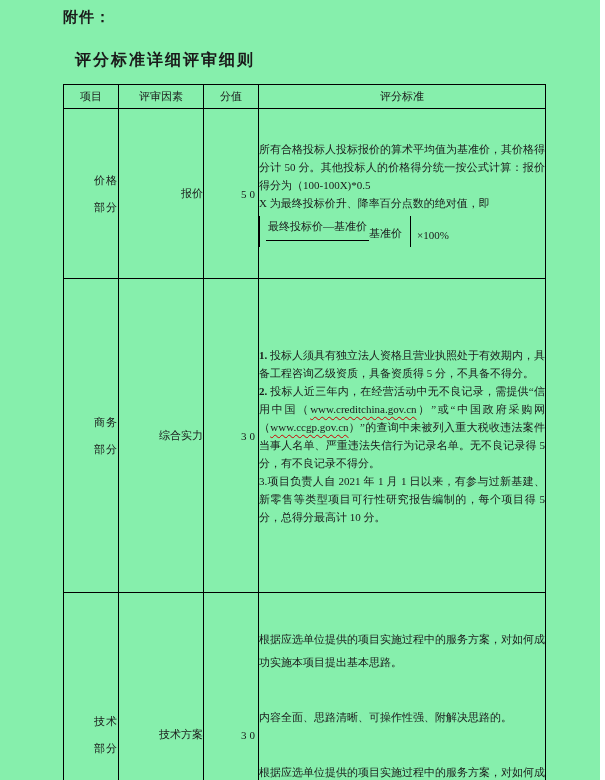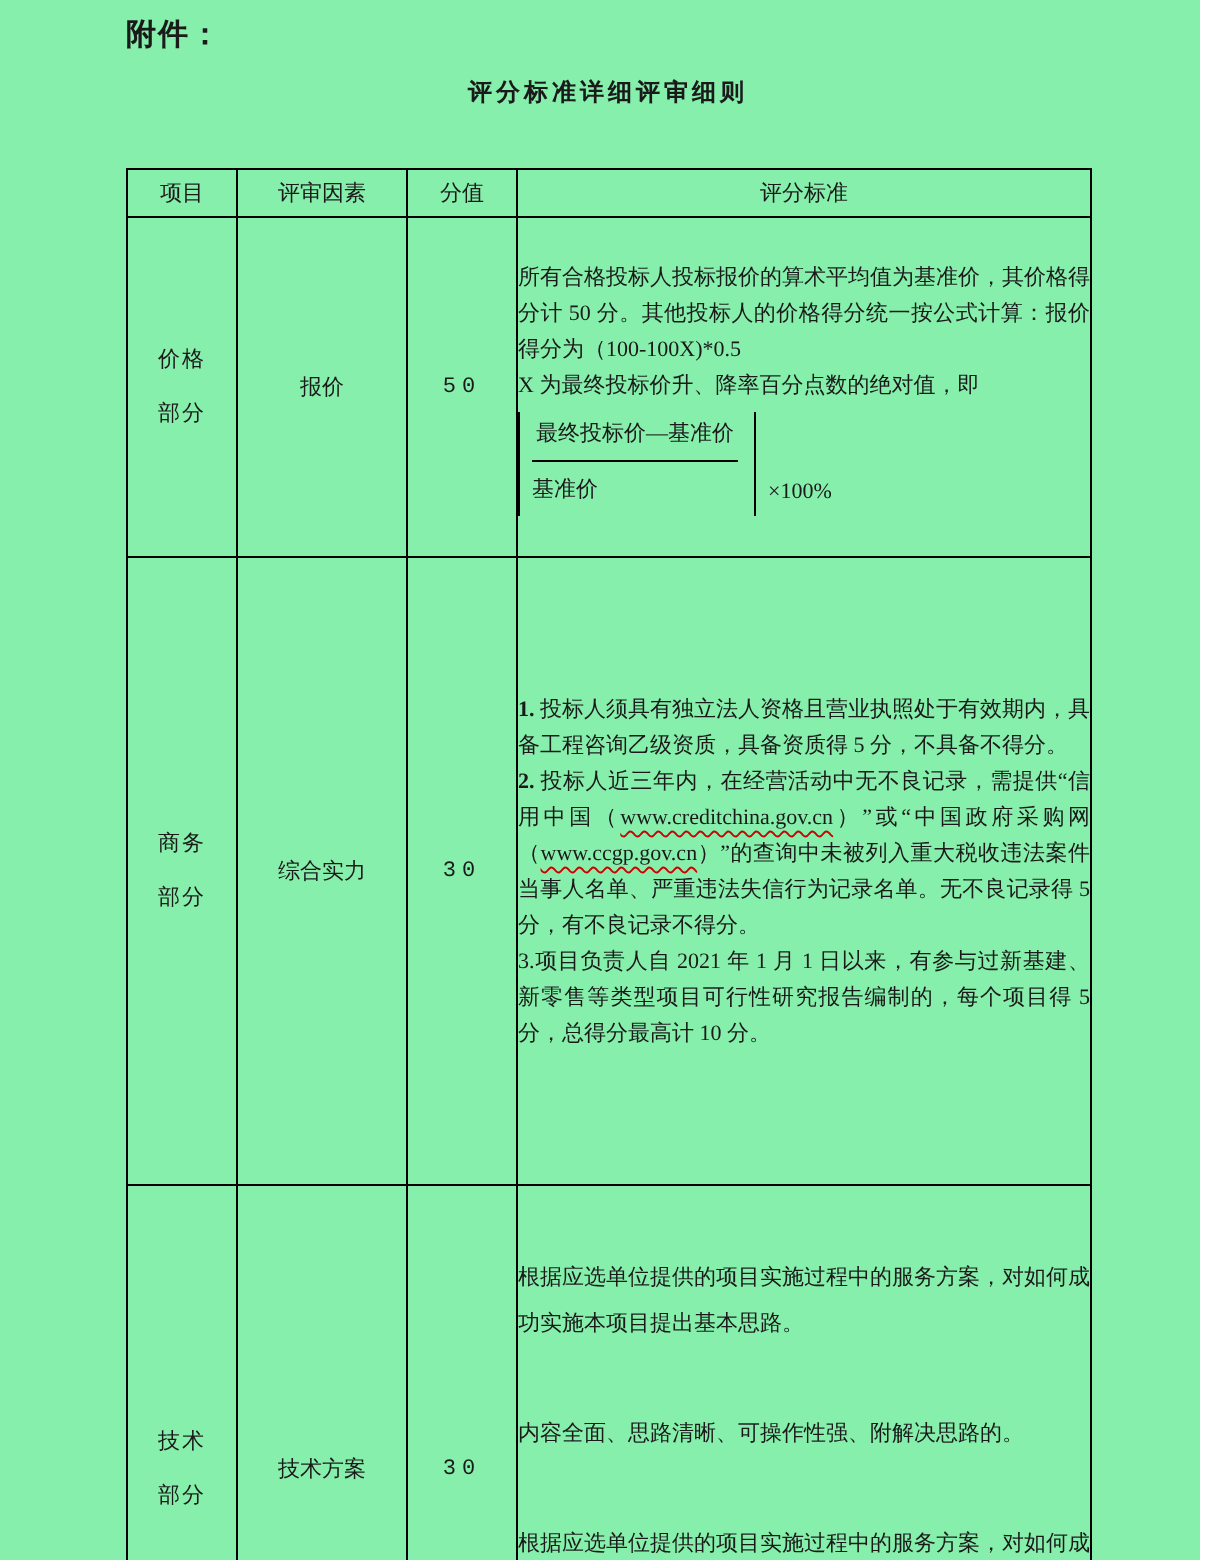--- a/index.html
+++ b/index.html
@@ -10,65 +10,65 @@
     font-family:"Liberation Serif","DejaVu Serif",serif;
     color:#1a1a1a;
     overflow:hidden;
   }
   .attachment{
     position:absolute;left:63px;top:8px;
     font-size:15px;font-weight:bold;letter-spacing:1px;
   }
   .doc-title{
     position:absolute;left:63px;top:38px;width:482px;
-    margin:0;text-align:center;
-    font-size:12px;font-weight:bold;letter-spacing:2px;
+    margin:12px;text-align:left;
+    font-size:16px;font-weight:bold;letter-spacing:2px;
   }
   table.score-table{
     position:absolute;left:63px;top:84px;
     border-collapse:collapse;table-layout:fixed;
     width:482px;
   }
   table.score-table col.c1{width:55px;}
   table.score-table col.c2{width:85px;}
   table.score-table col.c3{width:55px;}
   table.score-table col.c4{width:287px;}
   table.score-table th,table.score-table td{
     border:1.5px solid #000;
     font-weight:normal;
     font-size:11px;
     vertical-align:middle;
     padding:0;
     overflow:hidden;
     box-sizing:border-box;
   }
   table.score-table th{height:24px;text-align:center;}
-  td.cat,td.factor,td.score{text-align:center;margin-top:28px;}
+  td.cat,td.factor,td.score{text-align:right;margin-top:28px;}
   td.cat .wrap2{display:inline-block;width:2.2em;line-height:27px;letter-spacing:1px;}
-  td.score{letter-spacing:3px;font-family:Liberation Mono, monospace;}
+  td.score{letter-spacing:3px;}
   tr.r1>td{height:170px;}
   tr.r2>td{height:314px;}
   tr.r3>td{height:185px;}
   td.crit{vertical-align:top;padding:5px 10px 0 12px;text-align:justify;}
   td.crit p{margin:0;line-height:18px;}
   tr.r3 td.crit p{line-height:23px;margin-top:32px;}
   tr.r3 td.crit{padding-top:3px;}
   .num-marker{font-weight:bold;}
   .url{
     text-decoration:underline wavy #cc0000;
     text-decoration-thickness:1px;
     text-underline-offset:3px;
   }
   
   .formula{
     display:flex;align-items:flex-end;
     margin:4px 0 0 0;line-height:normal;
   }
   .frac{
-    display:inline-flex;flex-direction:column;align-items:flex-start;
+    display:inline-flex;flex-direction:row;align-items:flex-end;
     border-left:1.5px solid #000;border-right:1.5px solid #000;
     padding:3px 8px 6px 6px;
   }
   .frac .num{display:block;border-bottom:1.5px solid #000;padding:0 2px 6px 2px;}
   .frac .den{display:block;padding-top:6px;}
   .mult{margin-left:6px;padding-bottom:6px;}
 </style>
 </head>
 <body>
 

